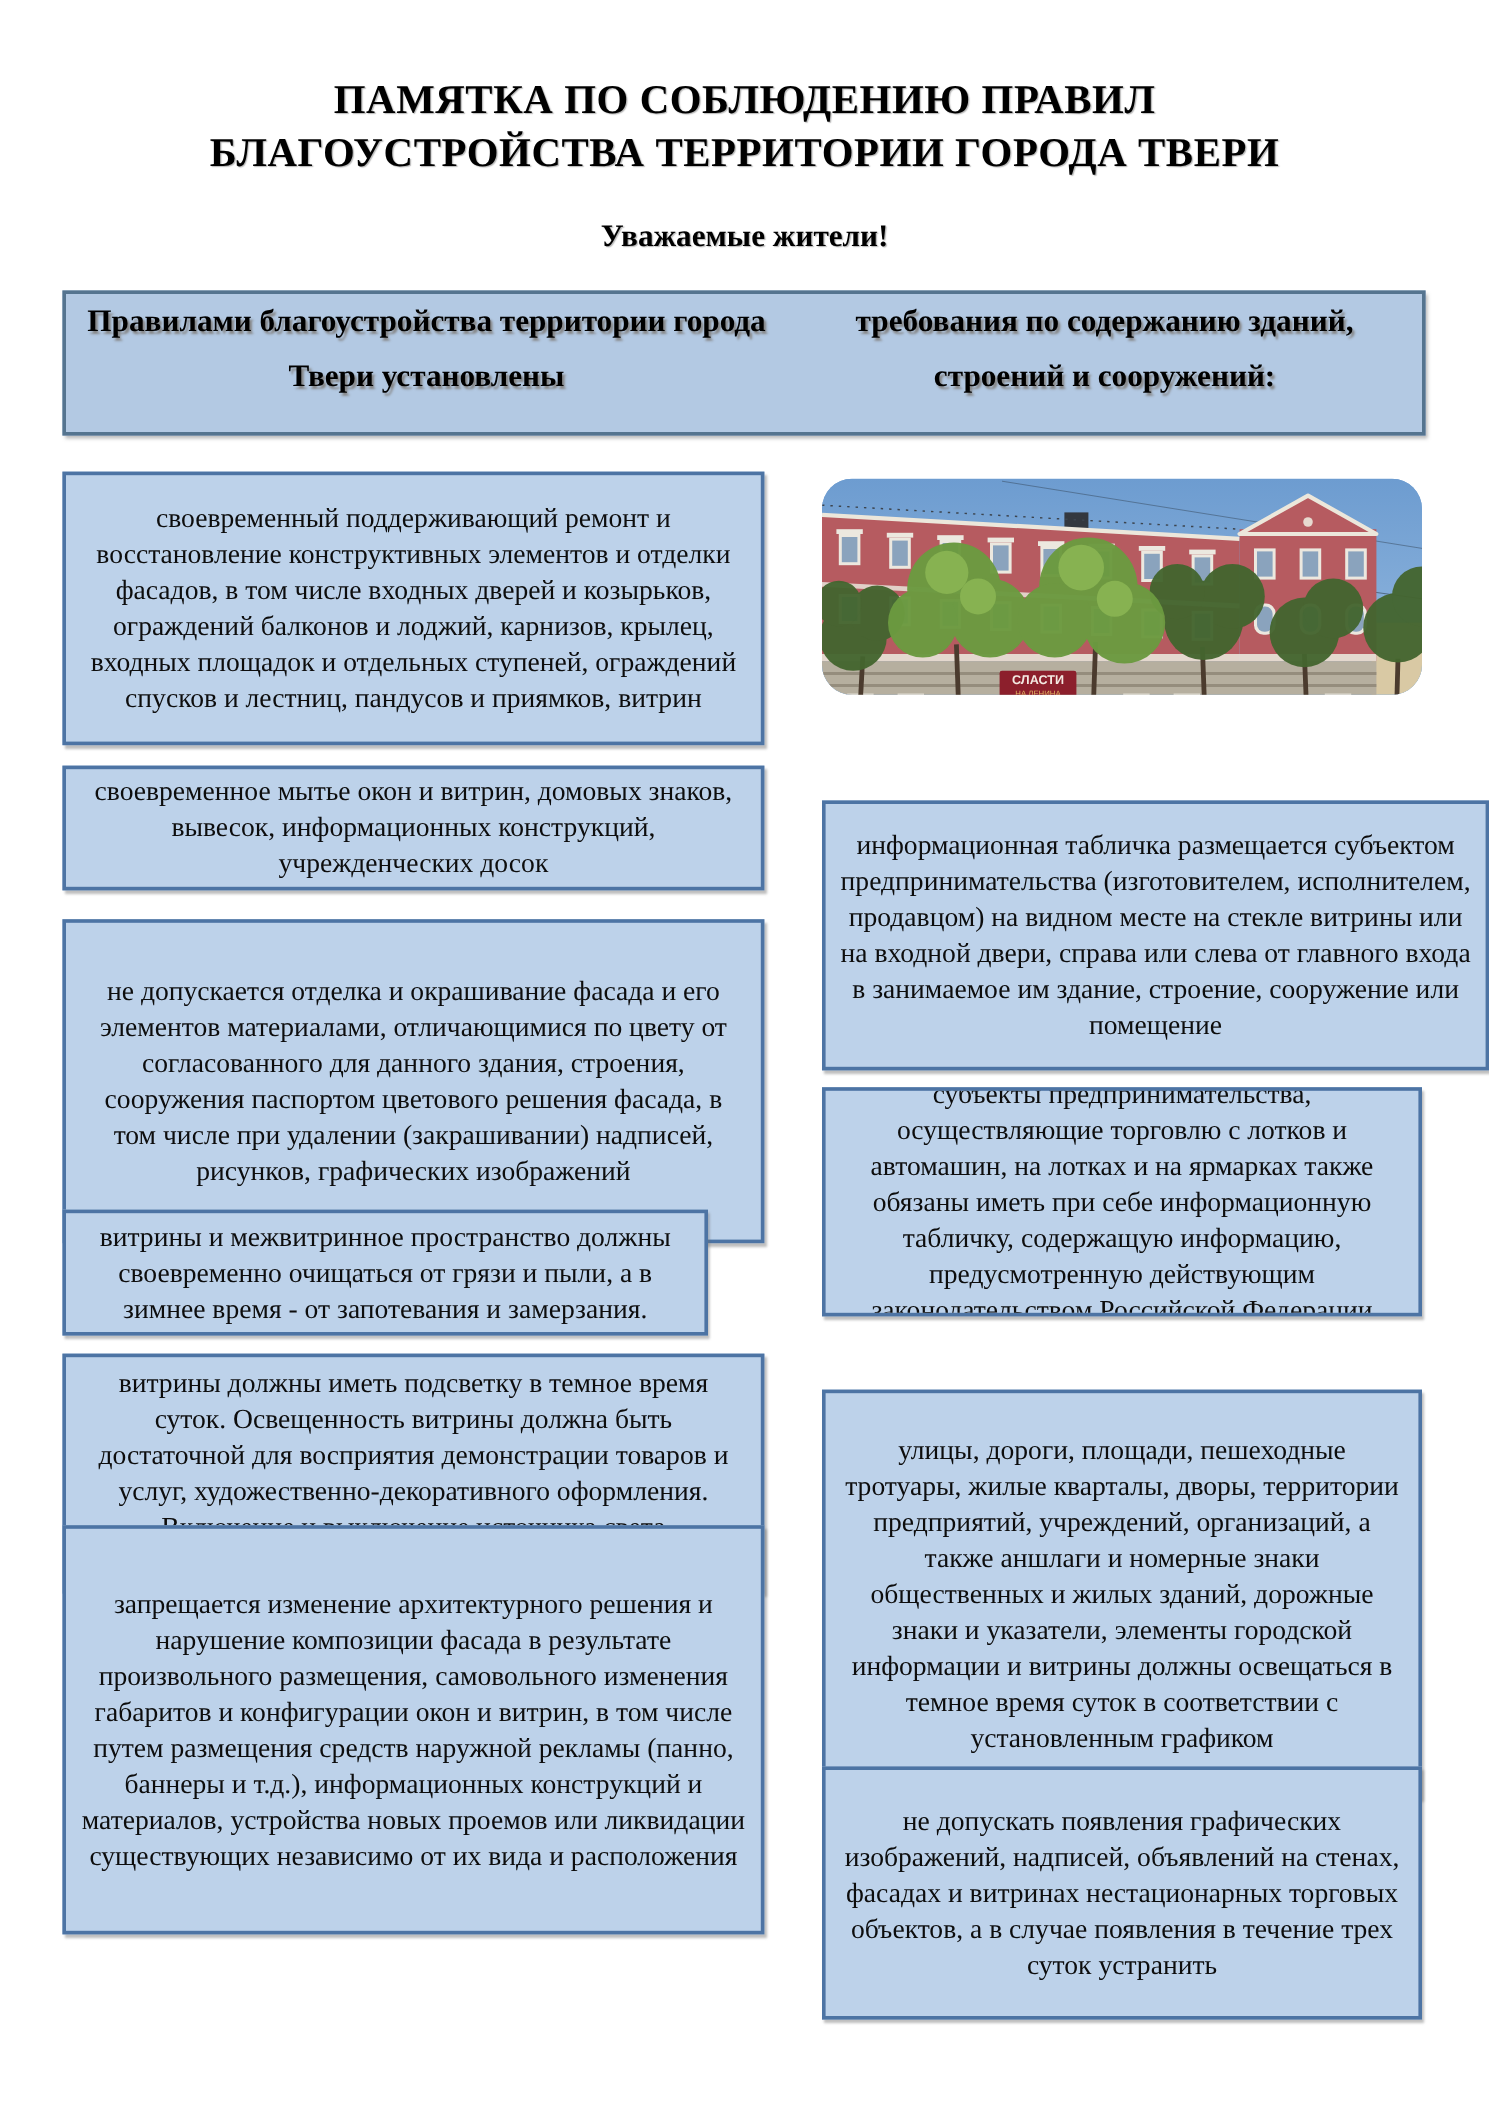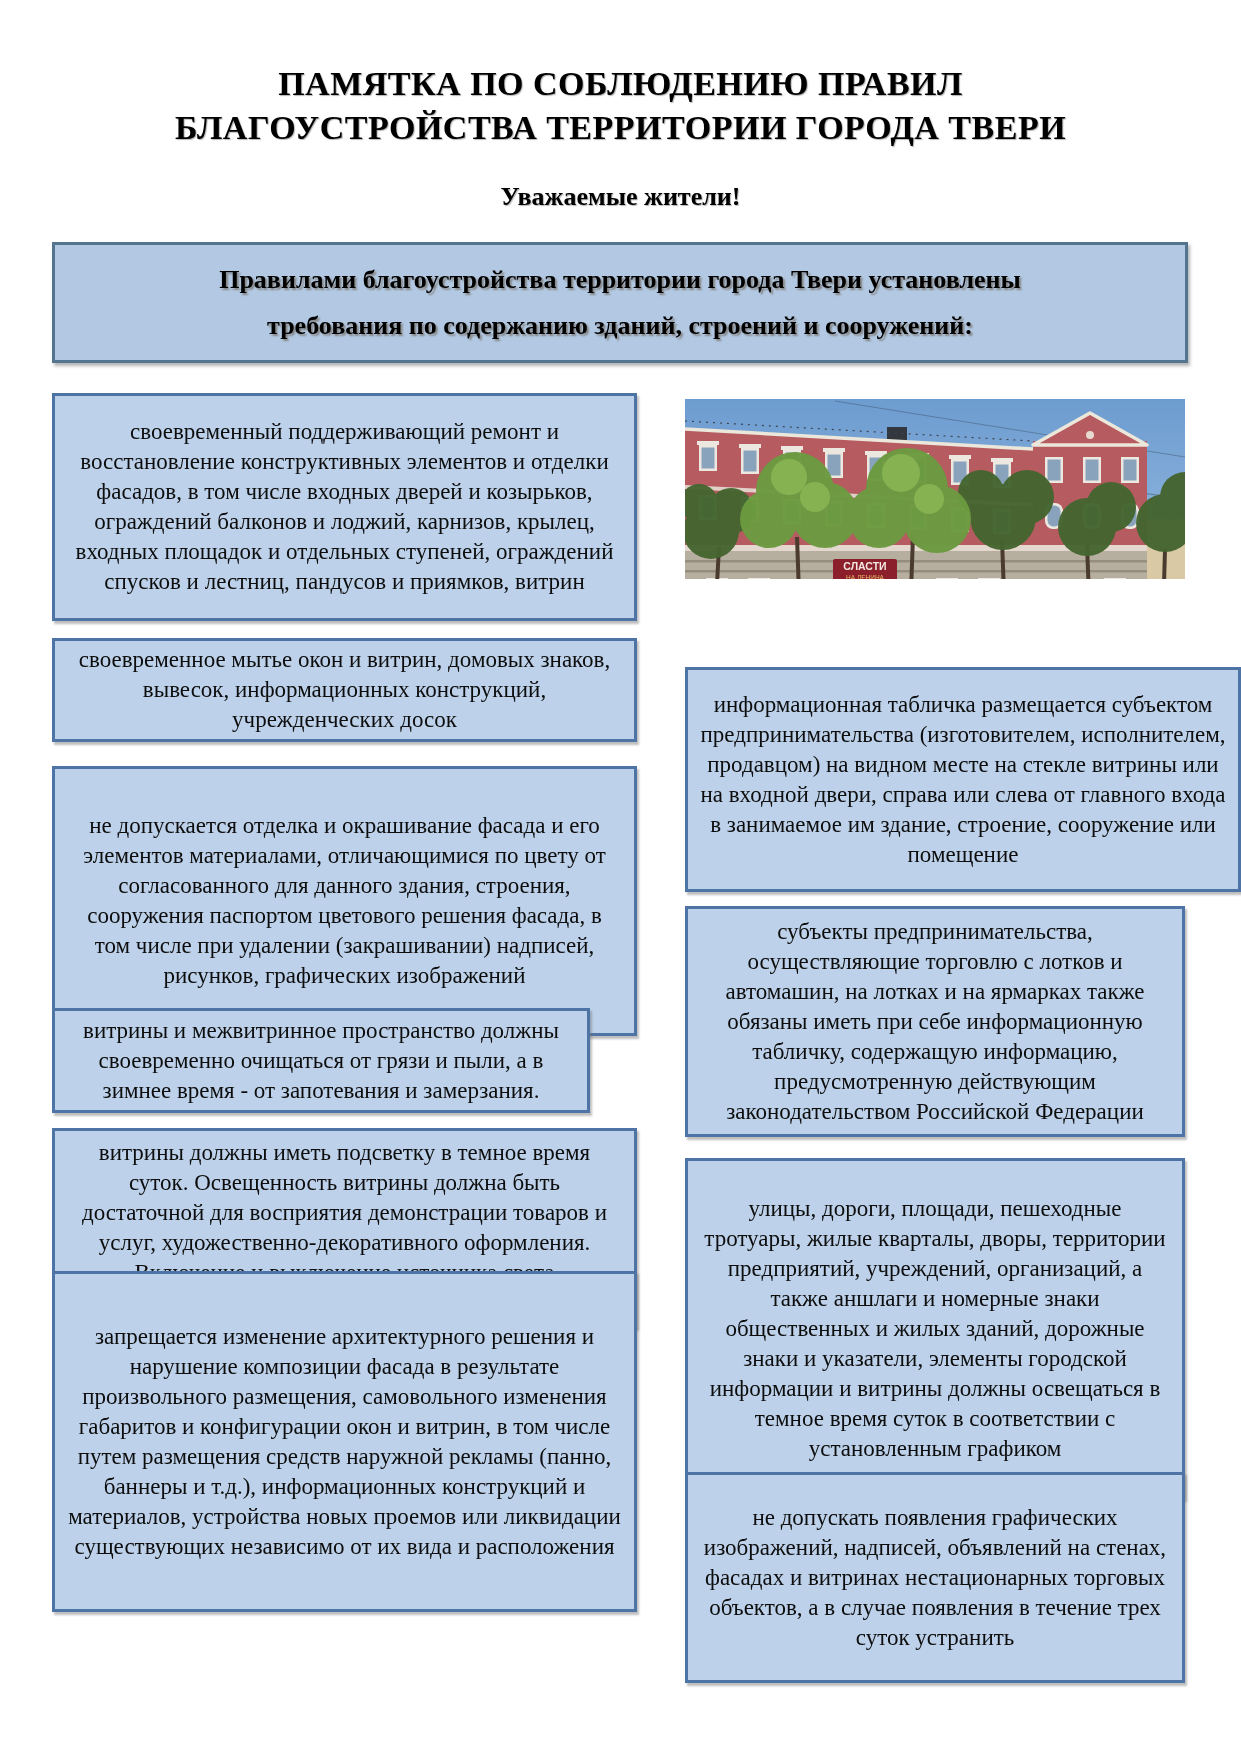--- a/index.html
+++ b/index.html
@@ -14,37 +14,37 @@
   }
   .greeting{
     position:absolute;top:182px;left:0;width:100%;
     text-align:center;font-weight:bold;font-size:26px;color:#000;
     text-shadow:1px 1px 1px #b5b5b5;
   }
   .intro-box{
     position:absolute;left:52px;top:242px;width:1136px;height:121px;
     box-sizing:border-box;background:#b3c9e3;border:3px solid #55748f;
     box-shadow:2px 3px 3px rgba(110,110,110,.5);
-    display:flex;flex-direction:column;justify-content:center;
+    display:flex;flex-direction:row;justify-content:center;
     text-align:center;font-weight:bold;font-size:26px;line-height:46px;
     text-shadow:2px 2px 2px #858585;color:#000;
   }
   .tbox{
     position:absolute;box-sizing:border-box;
     background:#bdd2ea;border:3px solid #4d74a4;
     box-shadow:2px 3px 2px rgba(110,110,110,.45);
     display:flex;align-items:center;
     text-align:center;overflow:hidden;
   }
   .tbox p{
     margin:0;padding:4px 12px;font-size:23px;line-height:30px;color:#0d0d0d;
   }
   .photo{
     position:absolute;left:685px;top:399px;width:500px;height:180px;
-    overflow:hidden;background:#7aa6d6;
+    overflow:hidden;background:#7aa6d6;border-radius:25px;
   }
   .photo svg{display:block;}
 </style>
 </head>
 <body>
 
 <div class="page-title">
   <div>ПАМЯТКА ПО СОБЛЮДЕНИЮ ПРАВИЛ</div>
   <div>БЛАГОУСТРОЙСТВА ТЕРРИТОРИИ ГОРОДА ТВЕРИ</div>
 </div>
@@ -269,21 +269,21 @@
       <ellipse cx="70" cy="208" rx="18" ry="7" fill="#57743c" opacity="0.8"></ellipse>
       <ellipse cx="270" cy="208" rx="20" ry="7" fill="#57743c" opacity="0.8"></ellipse>
       <ellipse cx="365" cy="208" rx="16" ry="6" fill="#57743c" opacity="0.8"></ellipse>
     </g>
   </svg>
 </div>
 
 <div class="tbox" style="left:685px;top:667px;width:556px;height:225px">
   <p>информационная табличка размещается субъектом предпринимательства (изготовителем, исполнителем, продавцом) на видном месте на стекле витрины или на входной двери, справа или слева от главного входа в занимаемое им здание, строение, сооружение или помещение</p>
 </div>
-<div class="tbox" style="left:685px;top:906px;width:500px;height:231px">
+<div class="tbox" style="left:685px;top:906px;width:500px;height:191px">
   <p>субъекты предпринимательства, осуществляющие торговлю с лотков и автомашин, на лотках и на ярмарках также обязаны иметь при себе информационную табличку, содержащую информацию, предусмотренную действующим законодательством Российской Федерации</p>
 </div>
 <div class="tbox" style="left:685px;top:1158px;width:500px;height:341px">
   <p>улицы, дороги, площади, пешеходные тротуары, жилые кварталы, дворы, территории предприятий, учреждений, организаций, а также аншлаги и номерные знаки общественных и жилых зданий, дорожные знаки и указатели, элементы городской информации и витрины должны освещаться в темное время суток в соответствии с установленным графиком</p>
 </div>
 <div class="tbox" style="left:685px;top:1472px;width:500px;height:211px">
   <p>не допускать появления графических изображений, надписей, объявлений на стенах, фасадах и витринах нестационарных торговых объектов, а в случае появления в течение трех суток устранить</p>
 </div>
 
 </body></html>

